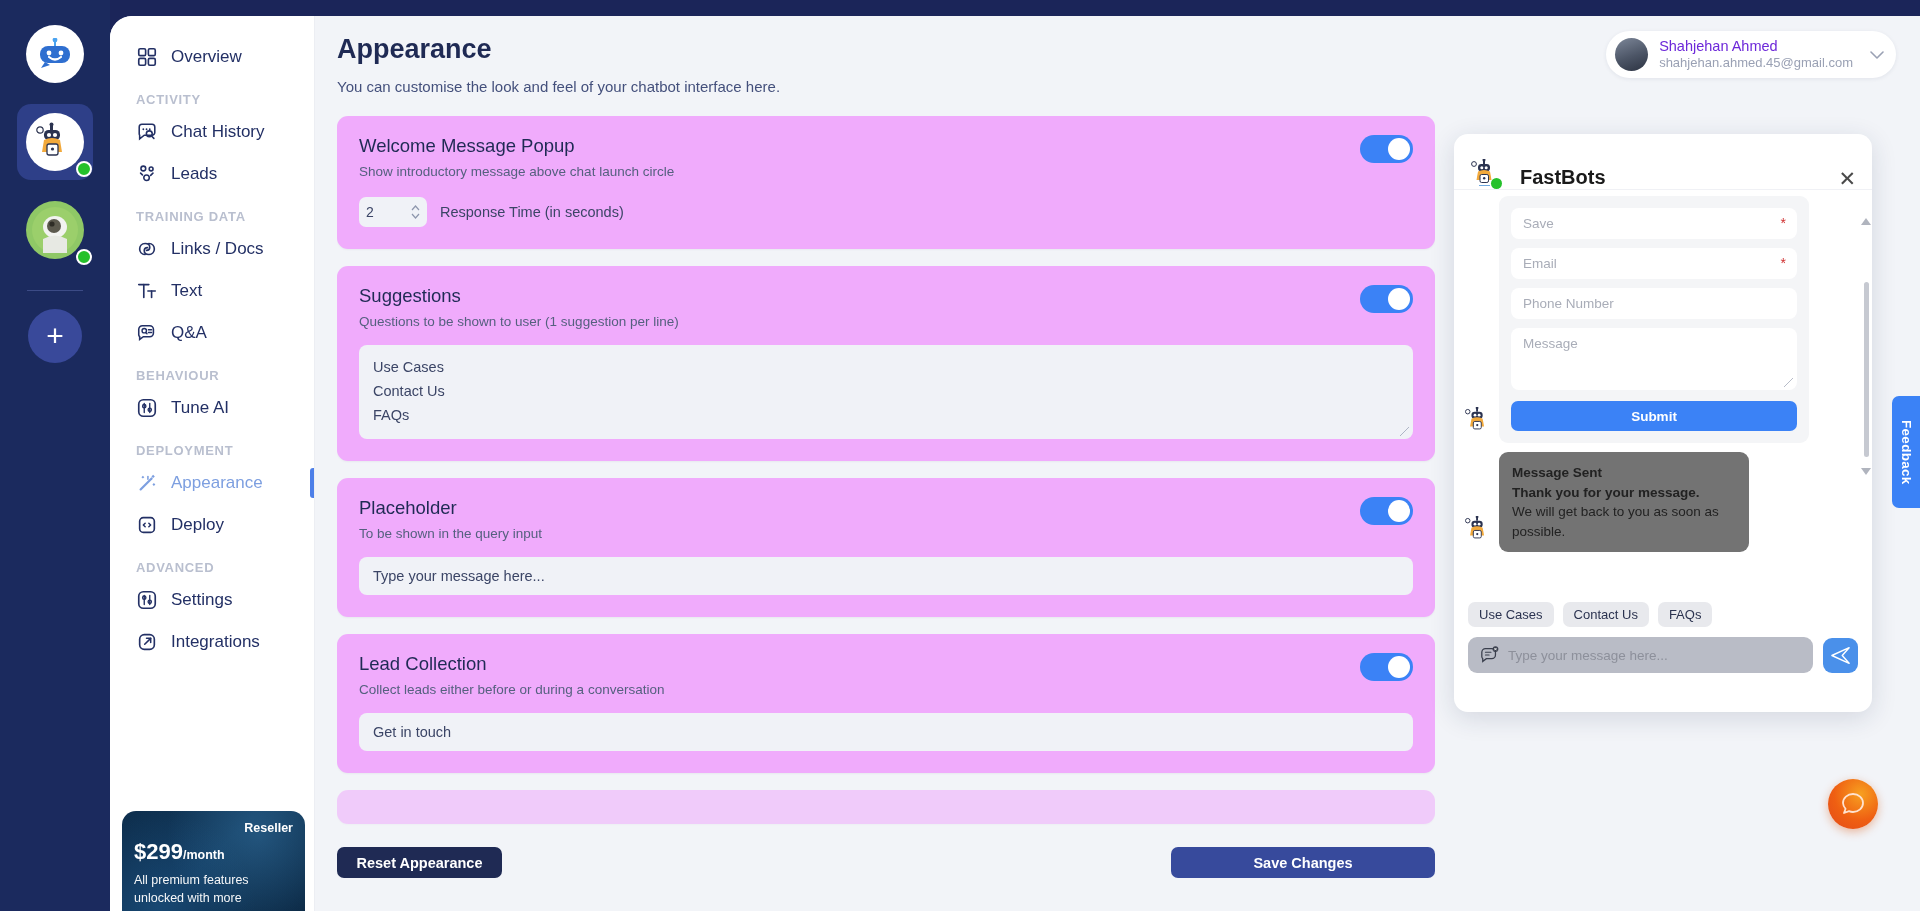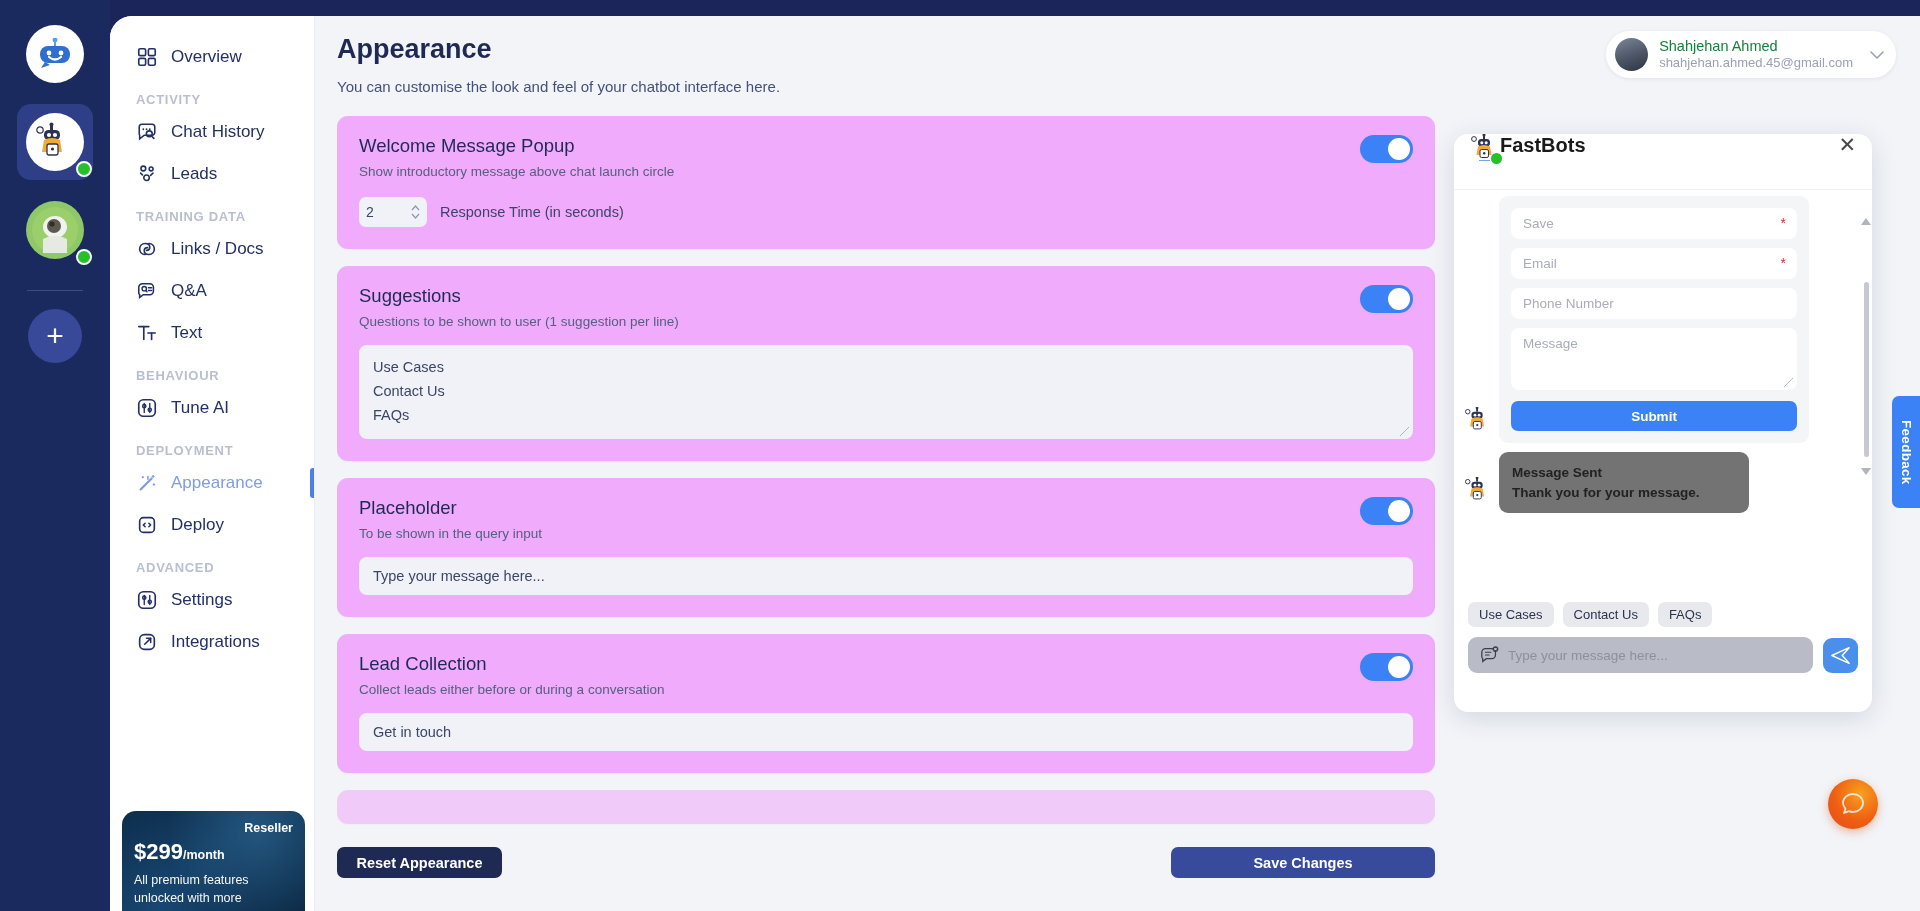--- a/index.html
+++ b/index.html
@@ -108,21 +108,21 @@
     background: #fff; border-radius: 24px;
     display: flex; align-items: center; gap: 11px;
     padding: 0 12px 0 9px; cursor: pointer;
     box-shadow: 0 1px 4px rgba(30,40,80,.08);
   }
   #user-chip .av {
     width: 33px; height: 33px; border-radius: 50%;
     background: linear-gradient(160deg,#7d8799,#4c5566 55%,#2c3342);
     flex: 0 0 33px;
   }
-  #user-chip .nm { font-size: 14.5px; color: #15803d; line-height: 1.25; }
+  #user-chip .nm { font-size: 14.5px; color: #6d28d9; line-height: 1.25; }
   #user-chip .em { font-size: 13px; color: #9aa1b4; line-height: 1.3; }
   .chev { color: #9aa1b4; font-size: 13px; margin-left: 6px; }
 
   
   #cards-scroll {
     position: absolute; left: 22px; top: 100px; width: 1098px; bottom: 80px;
     overflow: hidden;
   }
   .card {
     background: #f0abfc; border-radius: 11px;
@@ -181,21 +181,21 @@
 
   
   #chat-widget {
     position: absolute; right: 48px; top: 118px;
     width: 418px; height: 578px;
     background: #fff; border-radius: 14px;
     box-shadow: 0 6px 26px rgba(30,40,80,.14);
     overflow: hidden;
   }
   #chat-head {
-    height: 56px; display: flex; align-items: flex-start; gap: 0;
+    height: 56px; display: flex; align-items: flex-end; gap: 20px;
     padding: 0 16px; border-bottom: 1px solid #f0f1f5;
   }
   .bot-av { width: 30px; height: 30px; position: relative; flex: 0 0 30px; }
   .bot-av .dot2 {
     position: absolute; right: -2px; bottom: 0; width: 11px; height: 11px;
     border-radius: 50%; background: #25c12b;
   }
   #chat-title { font-size: 20px; color: #1a1a1a; font-weight: 600; flex: 1; }
   #chat-close { font-size: 21px; color: #4a4a4a; cursor: pointer; line-height: 1; }
 
@@ -380,37 +380,37 @@
     <div class="nav-item">
       <svg class="nav-icon" viewBox="0 0 24 24">
         <path d="M14 6c4 0 6 3 6 6s-2 6-6 6-5-2-5-4 1.5-3.5 3.5-3.5" fill="none" stroke="#233065" stroke-width="1.8" stroke-linecap="round"></path>
         <path d="M10 18c-4 0-6-3-6-6s2-6 6-6 5 2 5 4-1.5 3.5-3.5 3.5" fill="none" stroke="#233065" stroke-width="1.8" stroke-linecap="round"></path>
       </svg>
       <span>Links / Docs</span>
     </div>
 
     <div class="nav-item">
       <svg class="nav-icon" viewBox="0 0 24 24">
+        <line x1="3" y1="5" x2="14" y2="5" stroke="#233065" stroke-width="1.8" stroke-linecap="round"></line>
+        <line x1="8.5" y1="5" x2="8.5" y2="19" stroke="#233065" stroke-width="1.8" stroke-linecap="round"></line>
+        <line x1="13" y1="12" x2="21" y2="12" stroke="#233065" stroke-width="1.8" stroke-linecap="round"></line>
+        <line x1="17" y1="12" x2="17" y2="19" stroke="#233065" stroke-width="1.8" stroke-linecap="round"></line>
+      </svg>
+      <span>Text</span>
+    </div>
+
+    <div class="nav-item">
+      <svg class="nav-icon" viewBox="0 0 24 24">
         <path d="M3 8a4 4 0 014-4h8a4 4 0 014 4v4a4 4 0 01-4 4H8l-4 3v-3a3 3 0 01-1-2z" fill="none" stroke="#233065" stroke-width="1.7"></path>
         <circle cx="9" cy="9.5" r="2.4" fill="none" stroke="#233065" stroke-width="1.5"></circle>
         <line x1="10.6" y1="11.4" x2="12" y2="12.8" stroke="#233065" stroke-width="1.5" stroke-linecap="round"></line>
         <line x1="13.5" y1="8.5" x2="17" y2="8.5" stroke="#233065" stroke-width="1.5" stroke-linecap="round"></line>
         <line x1="13.5" y1="11.5" x2="17" y2="11.5" stroke="#233065" stroke-width="1.5" stroke-linecap="round"></line>
       </svg>
       <span>Q&amp;A</span>
-    </div>
-
-    <div class="nav-item">
-      <svg class="nav-icon" viewBox="0 0 24 24">
-        <line x1="3" y1="5" x2="14" y2="5" stroke="#233065" stroke-width="1.8" stroke-linecap="round"></line>
-        <line x1="8.5" y1="5" x2="8.5" y2="19" stroke="#233065" stroke-width="1.8" stroke-linecap="round"></line>
-        <line x1="13" y1="12" x2="21" y2="12" stroke="#233065" stroke-width="1.8" stroke-linecap="round"></line>
-        <line x1="17" y1="12" x2="17" y2="19" stroke="#233065" stroke-width="1.8" stroke-linecap="round"></line>
-      </svg>
-      <span>Text</span>
     </div>
 
     <div class="nav-section">BEHAVIOUR</div>
 
     <div class="nav-item">
       <svg class="nav-icon" viewBox="0 0 24 24">
         <rect x="3" y="3" width="18" height="18" rx="5" fill="none" stroke="#233065" stroke-width="1.8"></rect>
         <line x1="9" y1="7" x2="9" y2="17" stroke="#233065" stroke-width="1.5" stroke-linecap="round"></line>
         <line x1="15" y1="7" x2="15" y2="17" stroke="#233065" stroke-width="1.5" stroke-linecap="round"></line>
         <circle cx="9" cy="10" r="1.8" fill="none" stroke="#233065" stroke-width="1.5"></circle>
@@ -620,20 +620,21 @@
               <circle cx="11.8" cy="8.8" r="1.5" fill="#fff"></circle>
               <circle cx="16.2" cy="8.8" r="1.5" fill="#fff"></circle>
               <path d="M8 12.5 q6 -3 12 0 l1.5 8.5 h-15 z" fill="#f2a93b"></path>
               <rect x="10" y="15.5" width="8.5" height="8" rx="1.6" fill="#fff" stroke="#2b3350" stroke-width="1"></rect>
               <circle cx="14.2" cy="19.3" r="1.2" fill="#2b3350"></circle>
             </svg>
           </div>
           <div class="msg-bubble">
             <span class="t1">Message Sent</span><br>
             <span class="t1">Thank you for your message.</span><br>
+            <span>We will get back to you as soon as possible.</span>
           </div>
         </div>
       </div>
 
       <div id="suggest-row">
         <div class="chip">Use Cases</div>
         <div class="chip">Contact Us</div>
         <div class="chip">FAQs</div>
       </div>
 

